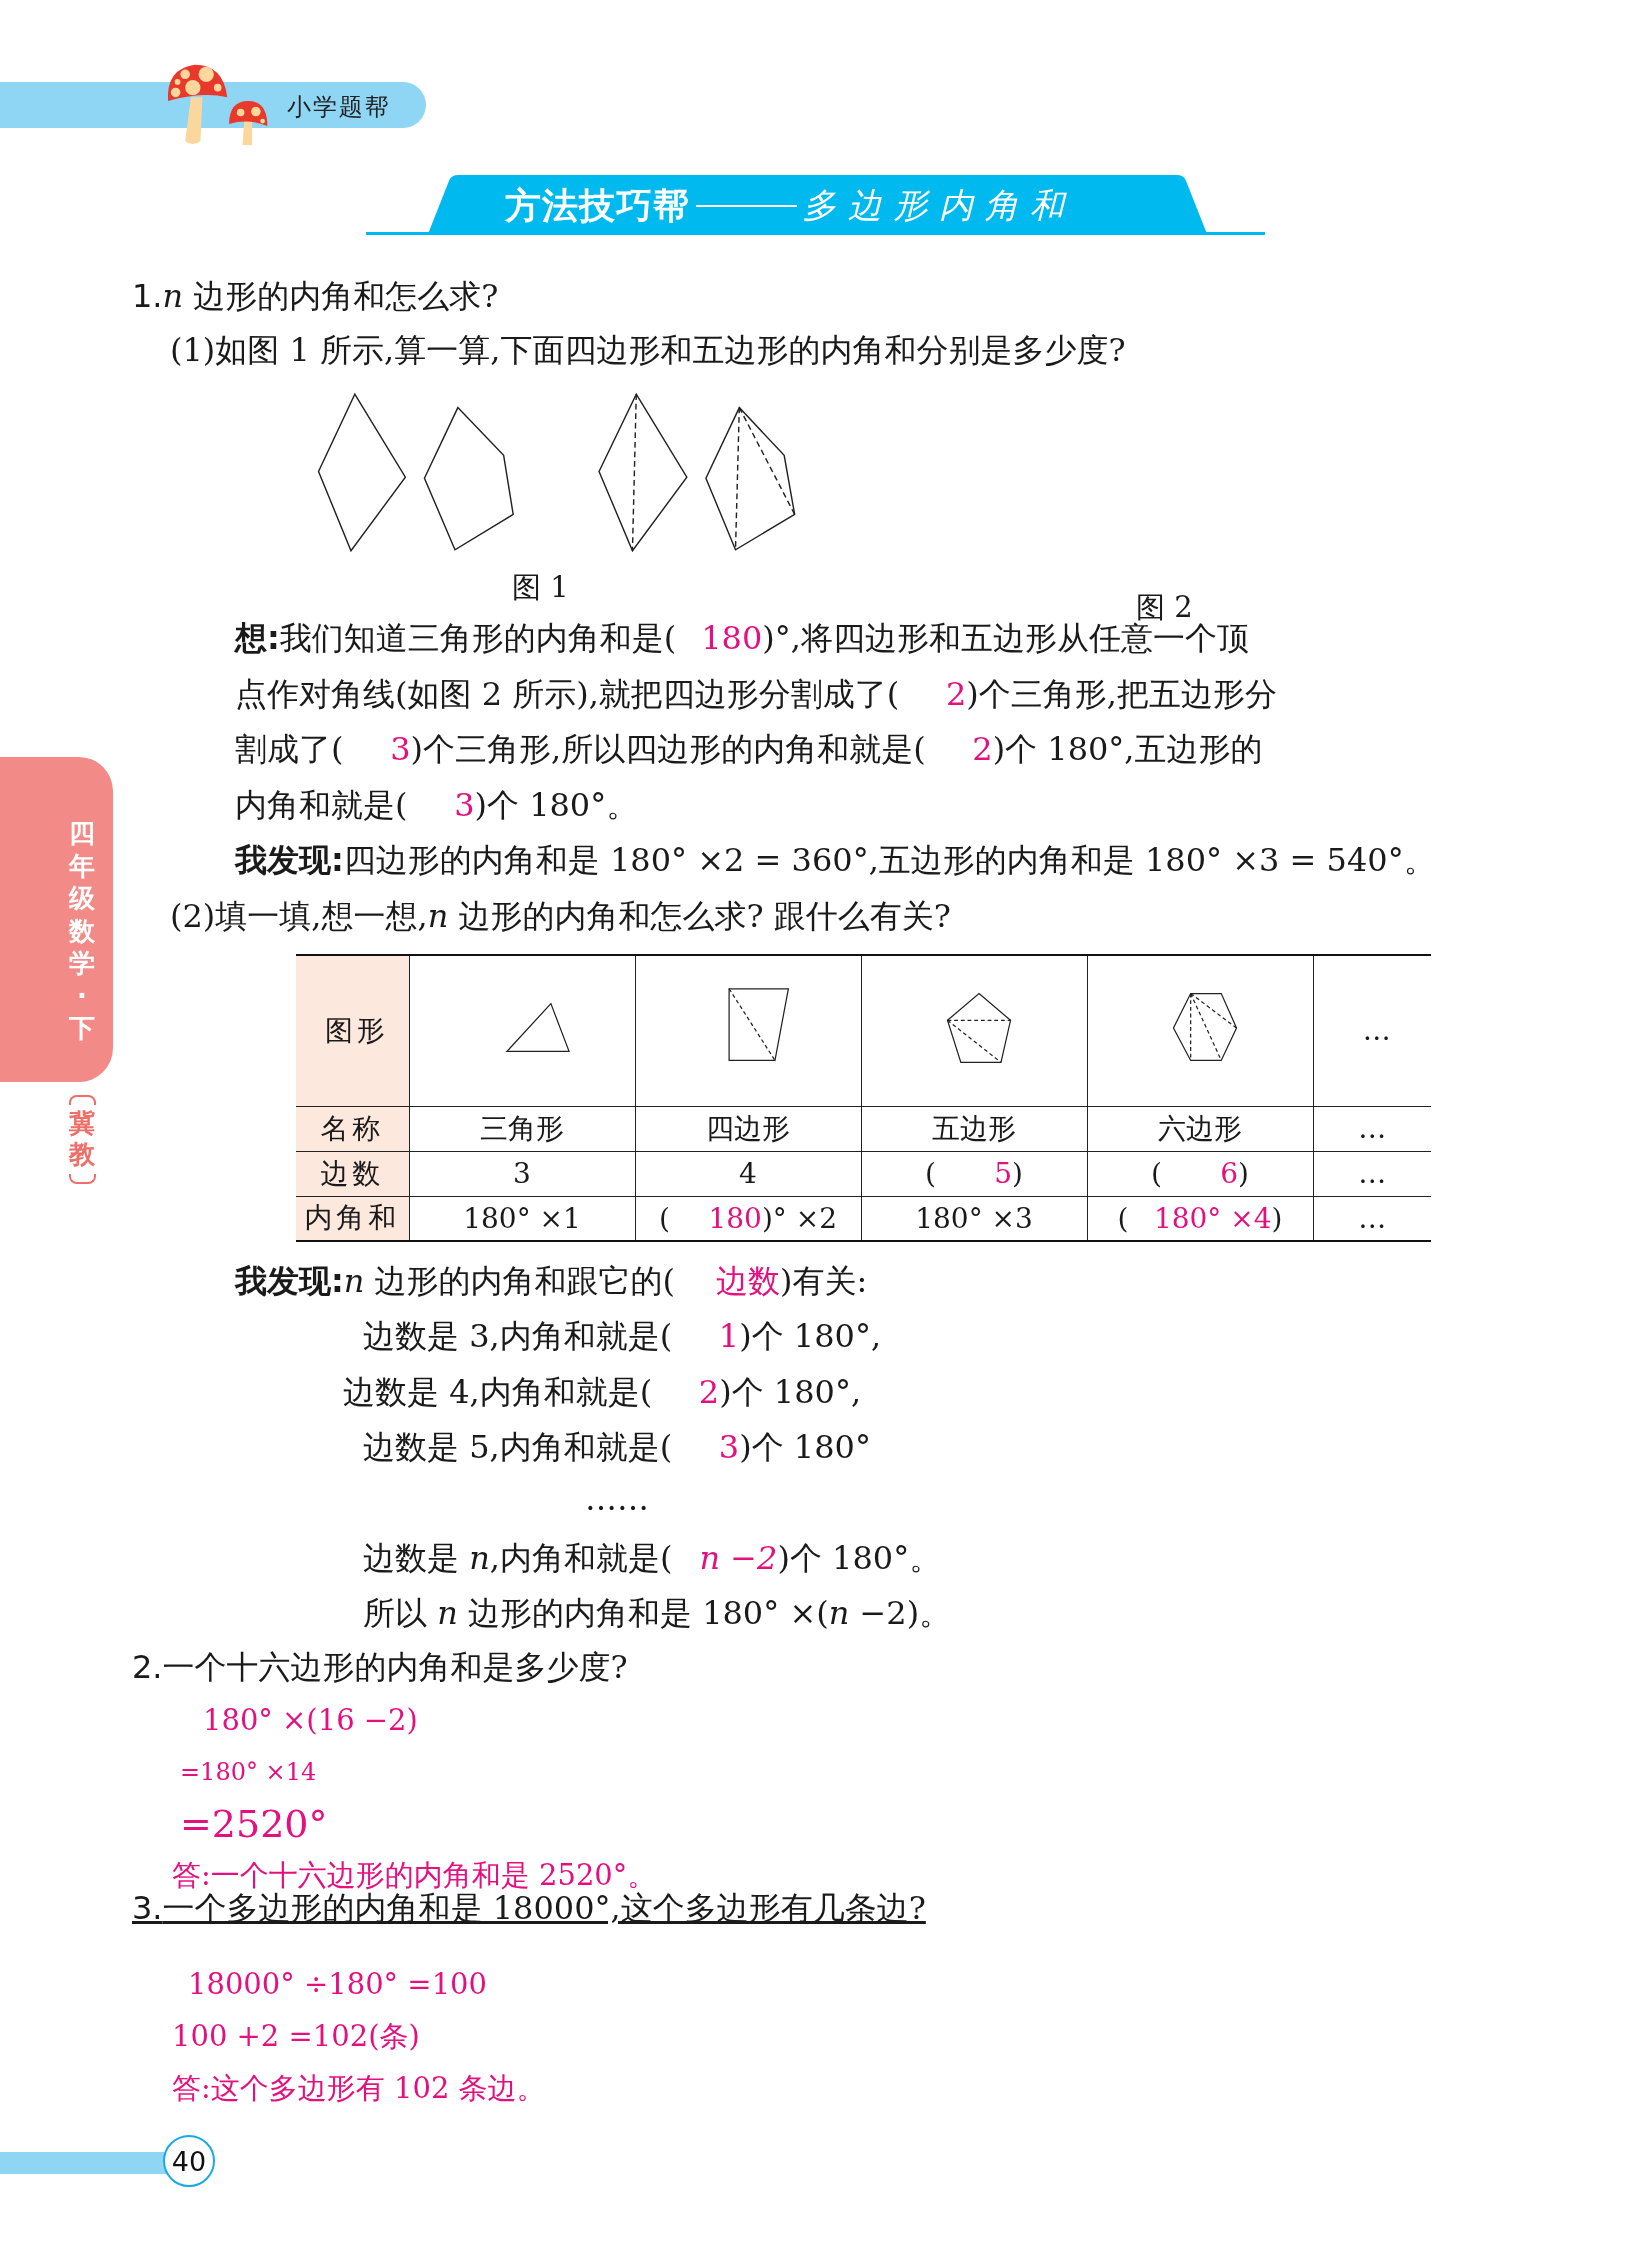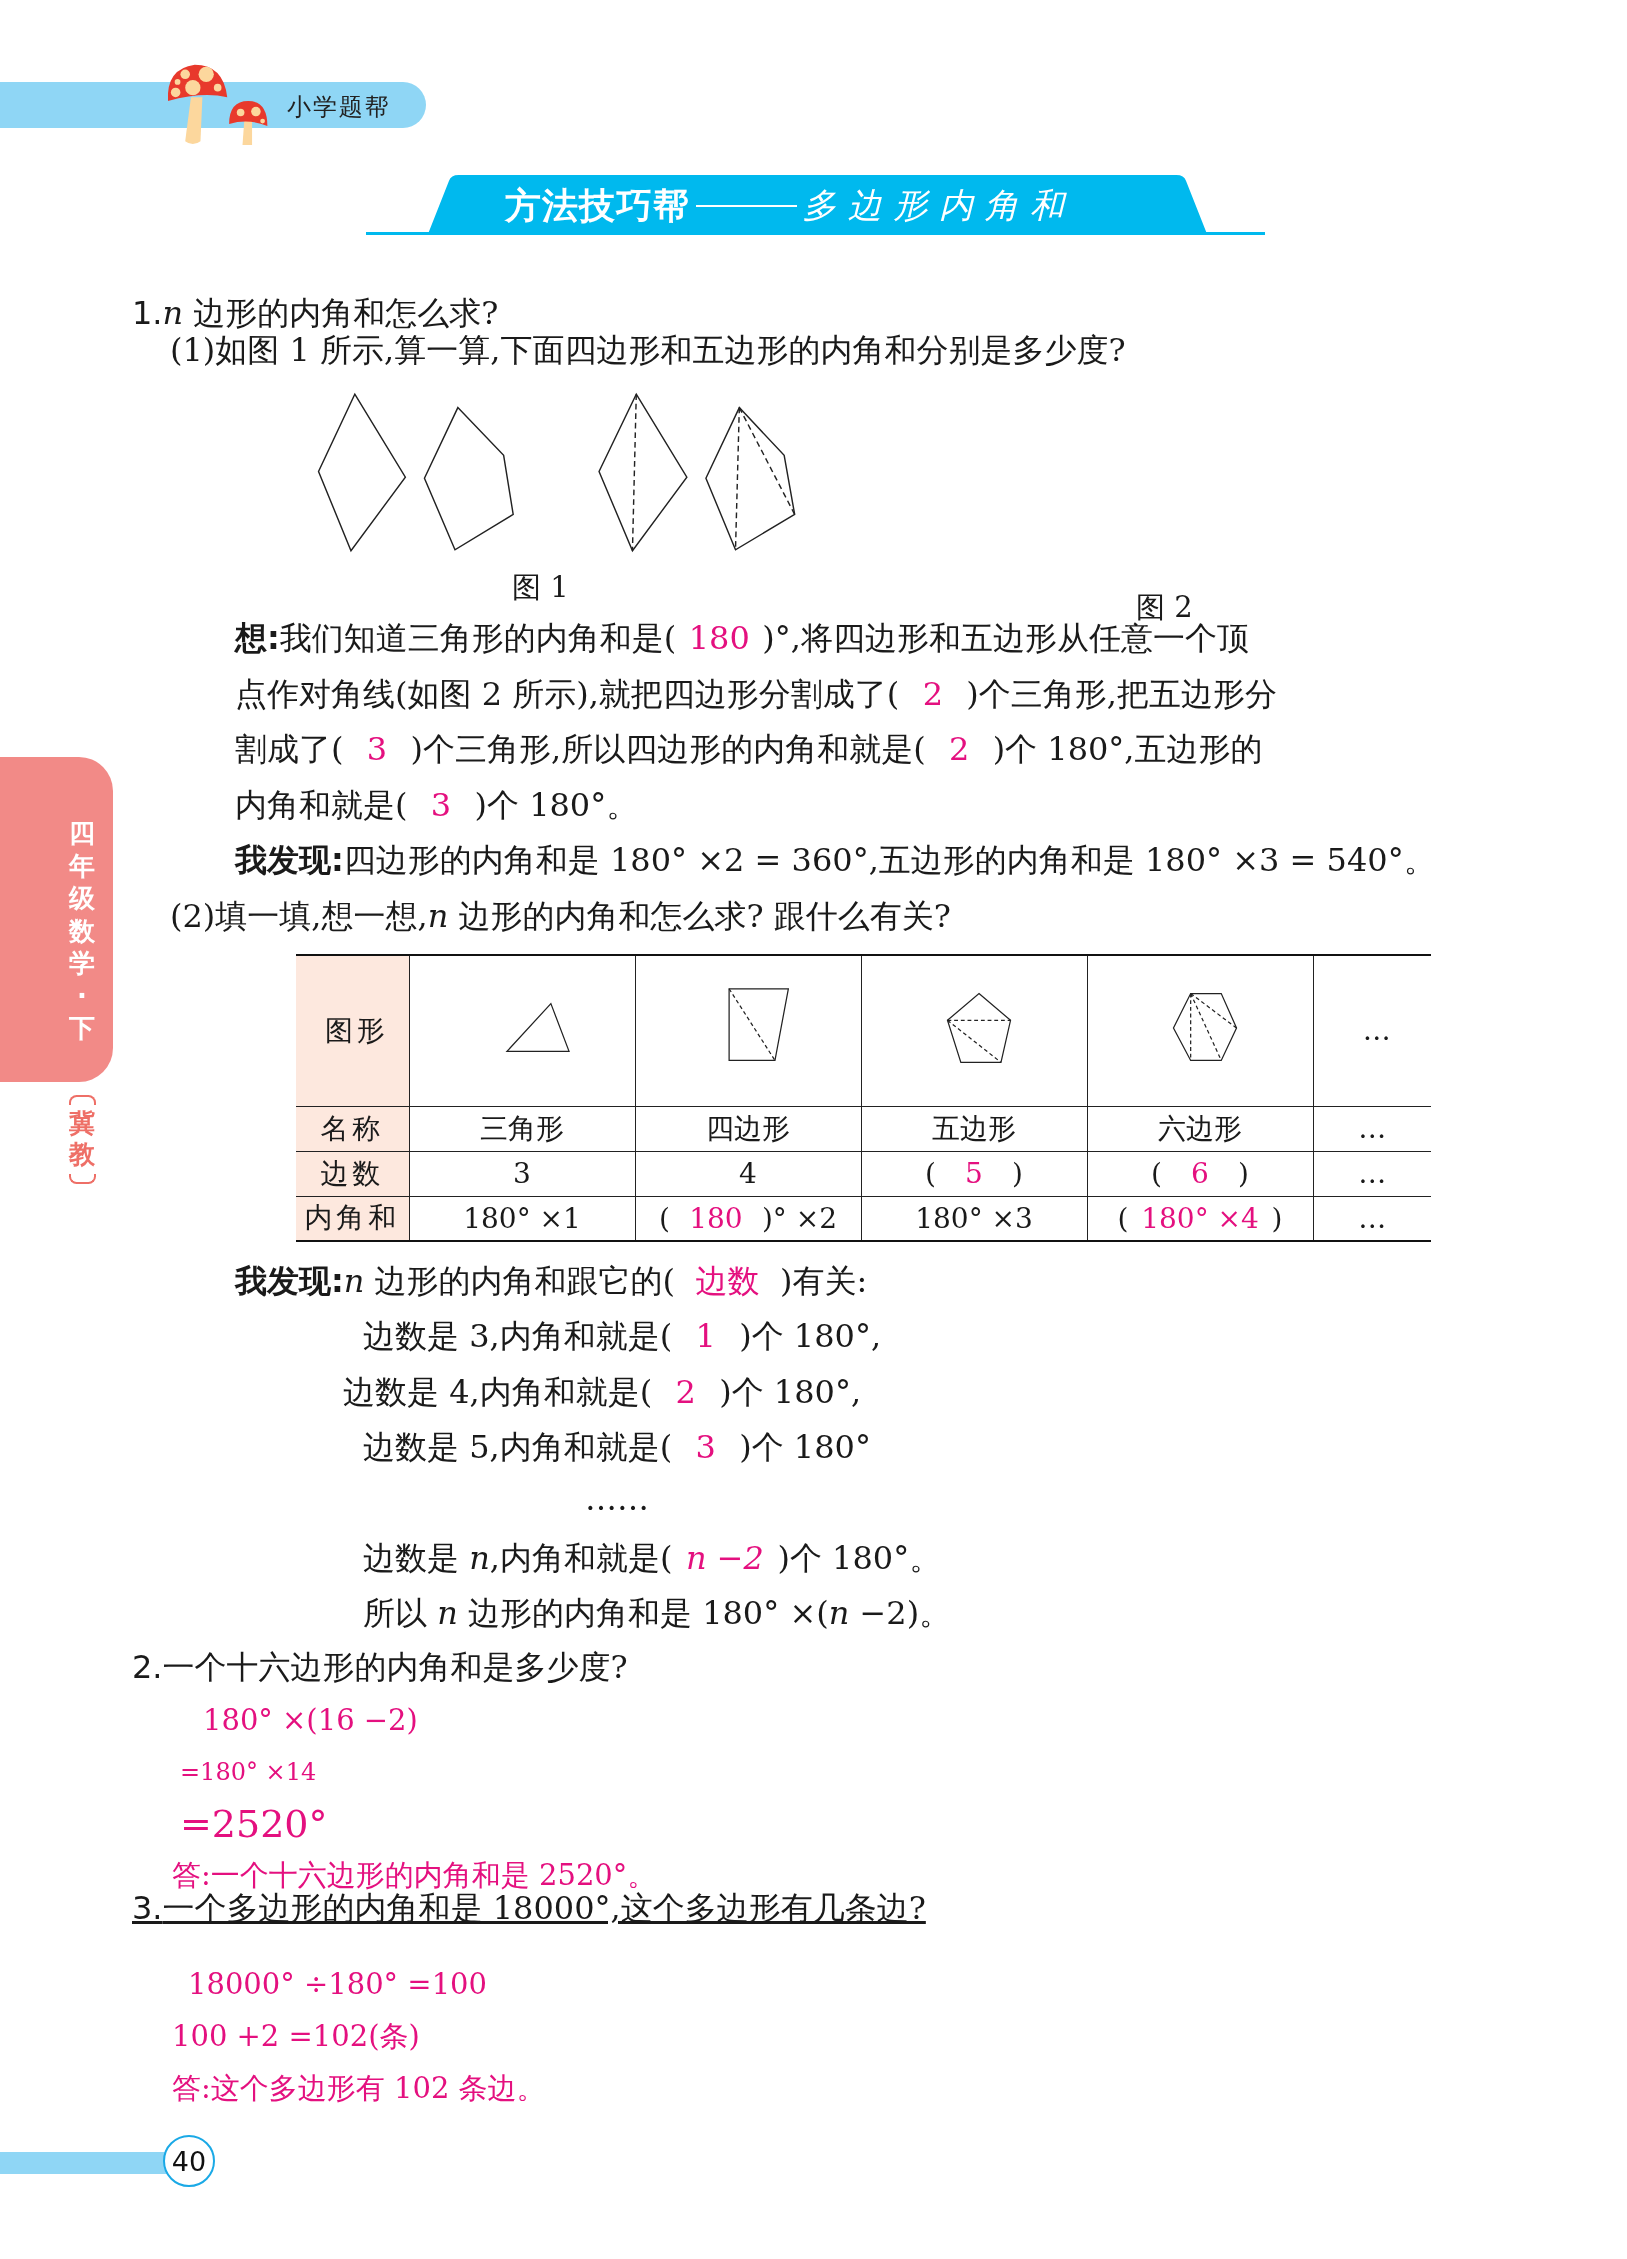--- a/index.html
+++ b/index.html
@@ -26,21 +26,21 @@
   
   .side-tab { position: absolute; left: 0; top: 757px; width: 113px; height: 325px; background: #f28a87; border-radius: 0 34px 34px 0; }
   .side-tab-text { position: absolute; left: 65px; top: 817px; width: 34px; color: #fff; font-family: "DejaVu Sans", sans-serif; font-weight: bold; font-size: 26px; line-height: 32.5px; text-align: center; }
   .side-sub { position: absolute; left: 65px; top: 1095px; width: 34px; color: #ee6f67; font-family: "DejaVu Sans", sans-serif; font-weight: bold; font-size: 26px; line-height: 31px; text-align: center; }
   .side-sub .br { display: block; height: 9.6px; border: 2.9px solid #ee6f67; border-bottom: none; border-radius: 7.6px 7.6px 0 0; width: 27px; margin: 0 auto 3.8px; }
   .side-sub .br.b { border-top: none; border-bottom: 2.9px solid #ee6f67; border-radius: 0 0 7.6px 7.6px; margin: 3.8px auto 0; }
 
   
   .line { position: absolute; font-size: 32px; white-space: nowrap; line-height: 38px; }
   .num { font-family: "DejaVu Sans", "Liberation Sans", sans-serif; }
-  .blank { display: inline-block; text-align: center; }
+  .blank { display: inline-block; text-align: right; }
 
   
   .figs { position: absolute; left: 306px; top: 378px; width: 1109px; height: 229px; }
   .fig-label { position: absolute; font-size: 29px; }
 
   
   .tbl { position: absolute; left: 296px; top: 954px; width: 1135px; border-collapse: collapse; font-size: 28px; }
   .tbl td { border-left: 1.4px solid #222; border-right: 1.4px solid #222; border-top: 1.4px solid #222; text-align: center; vertical-align: middle; padding: 0; }
   .tbl tr:first-child td { border-top: 2.9px solid #111; padding-left: 9px; }
   .tbl tr:last-child td { border-bottom: 2.9px solid #111; }
@@ -94,21 +94,21 @@
   <div>·</div>
   <div>下</div>
 </div>
 <div class="side-sub">
   <span class="br"></span>
   <div>冀</div>
   <div>教</div>
   <span class="br b"></span>
 </div>
 
-<div class="line" style="left:132px; top:277px;margin-top:17px;">
+<div class="line" style="left:132px; top:277px;">
   <span class="num">1.</span><span class="ital">n</span><span> 边形的内角和怎么求?</span>
 </div>
 <div class="line" style="left:170px; top:331px;">(1)如图 1 所示,算一算,下面四边形和五边形的内角和分别是多少度?</div>
 
 <svg class="figs" viewBox="0 0 1160 240" fill="none" stroke="#222" stroke-width="1.5">
   <g>
       <path d="M50 17 L103 104 L46 181 L12 98 Z"></path>
     </g>
   <g>
       <path d="M158 31 L206 81 L216 143 L155 180 L123 105 Z"></path>

